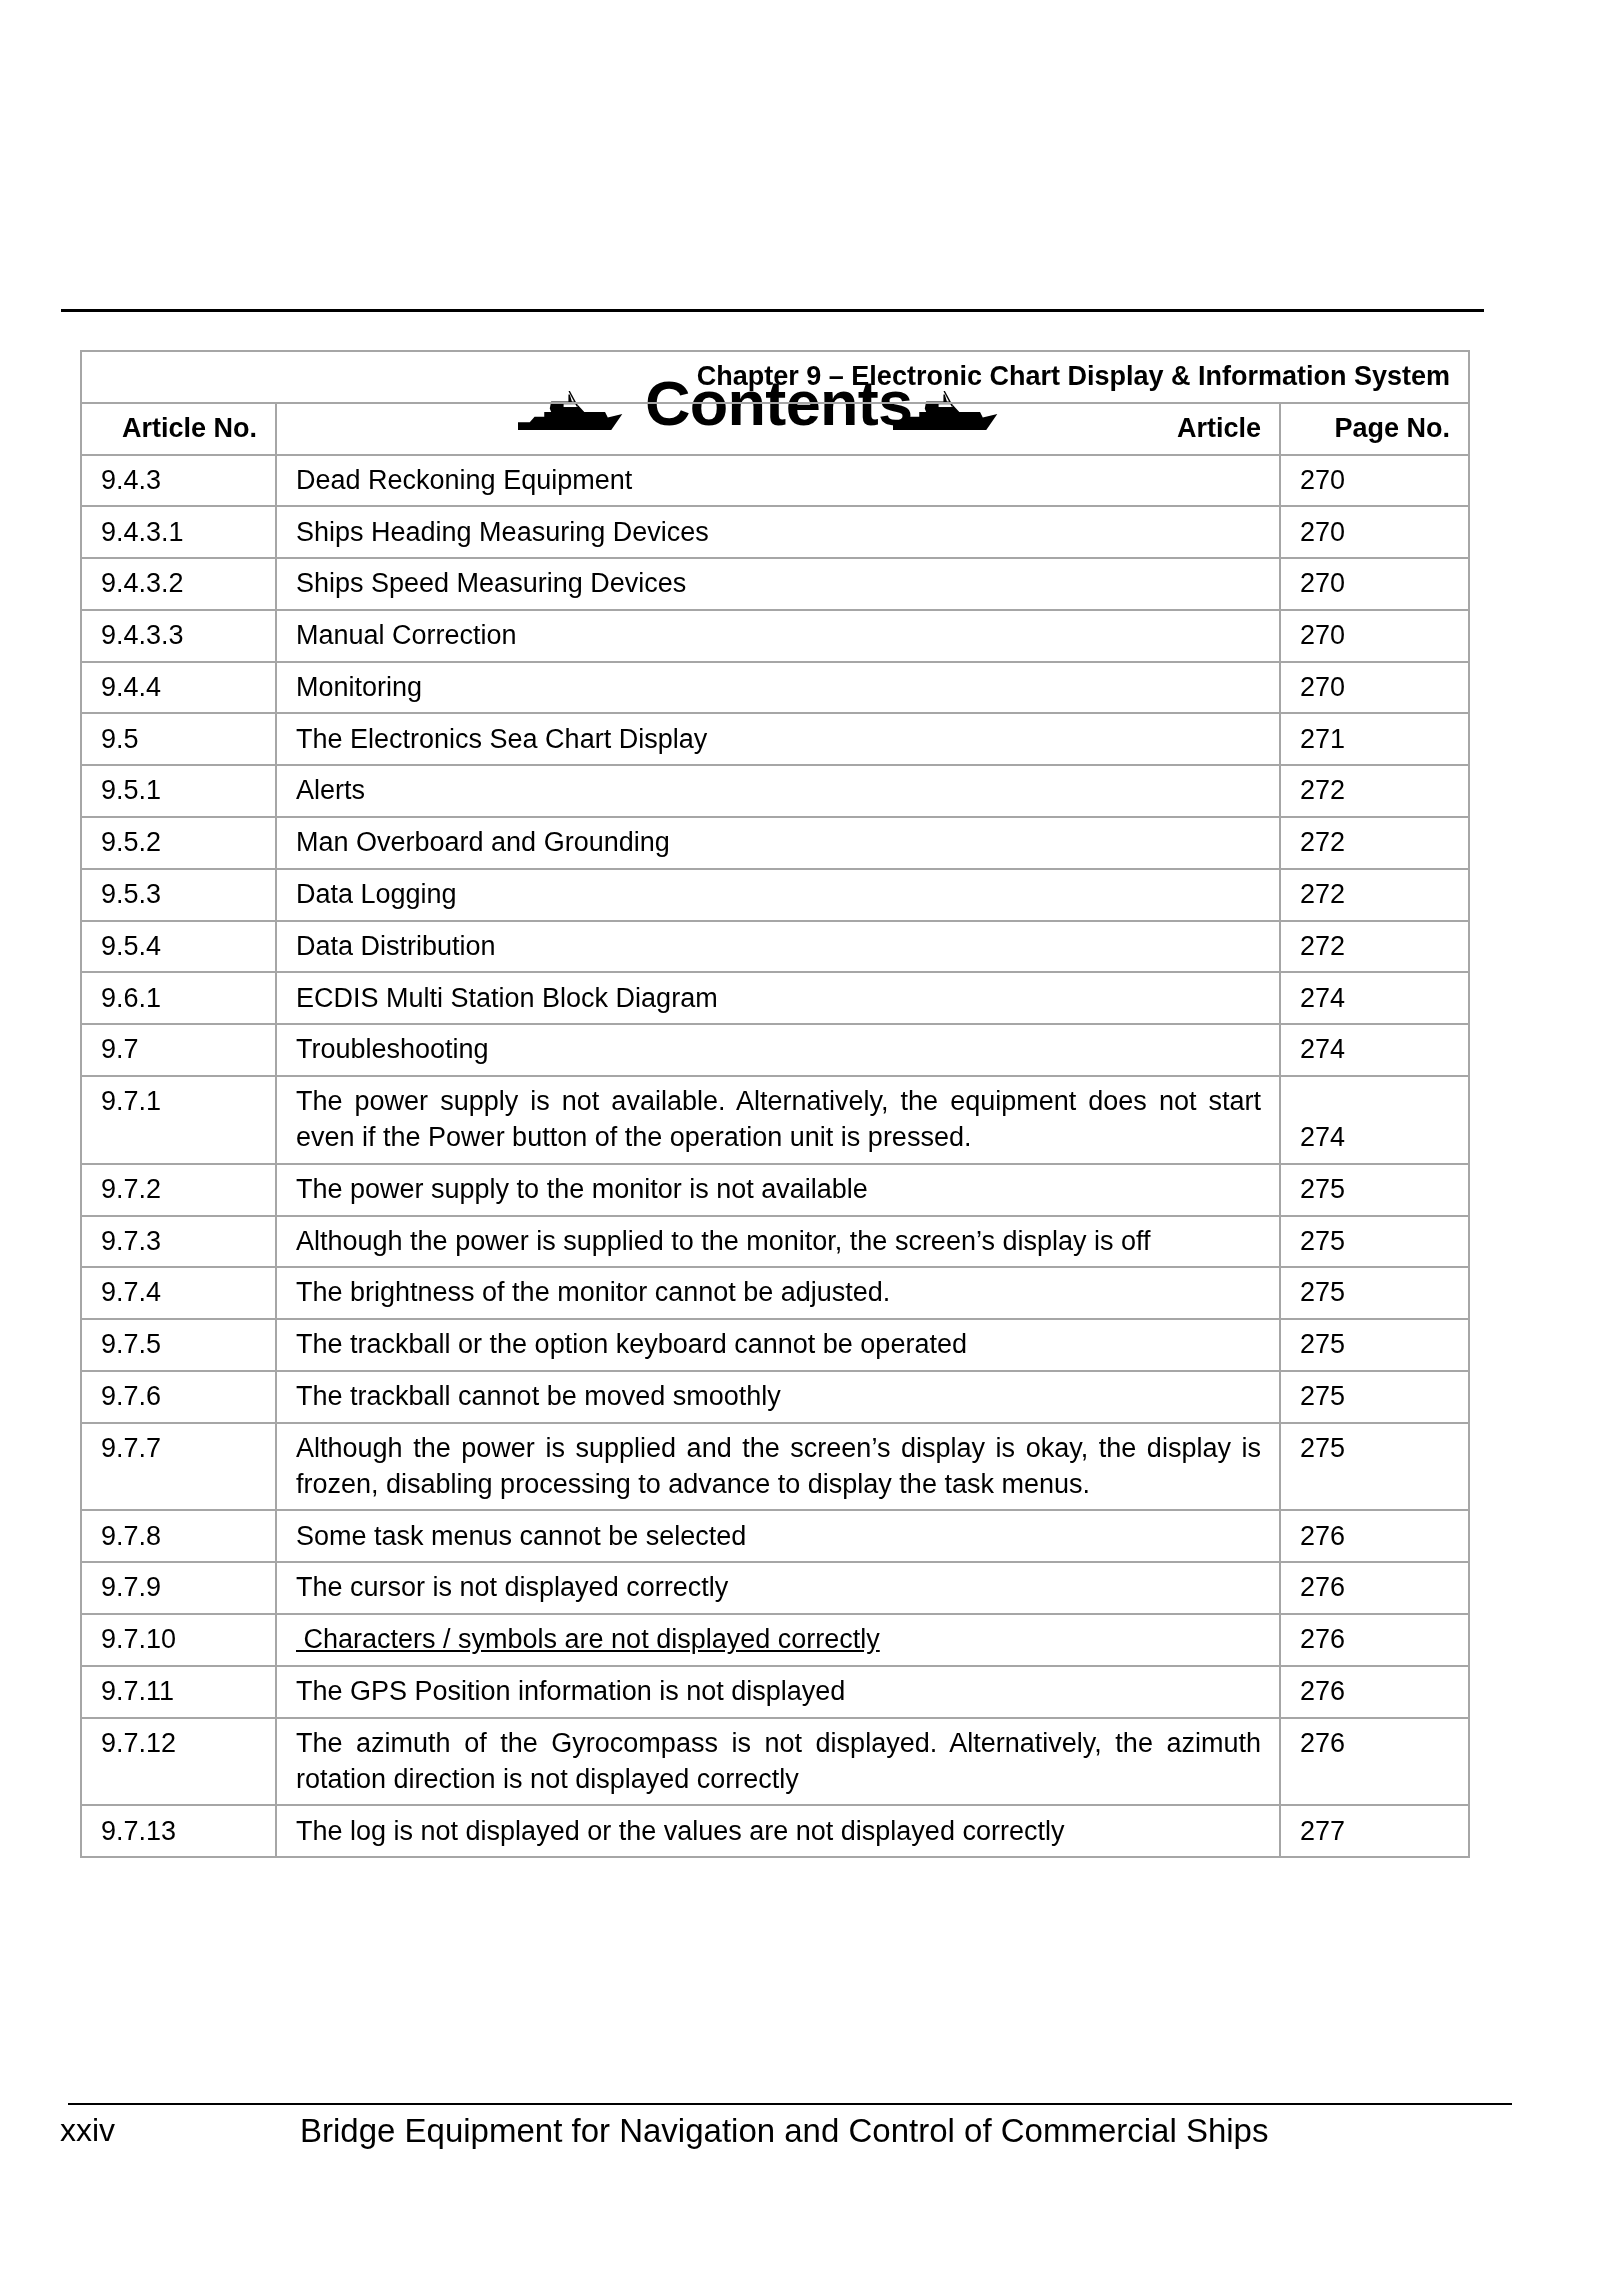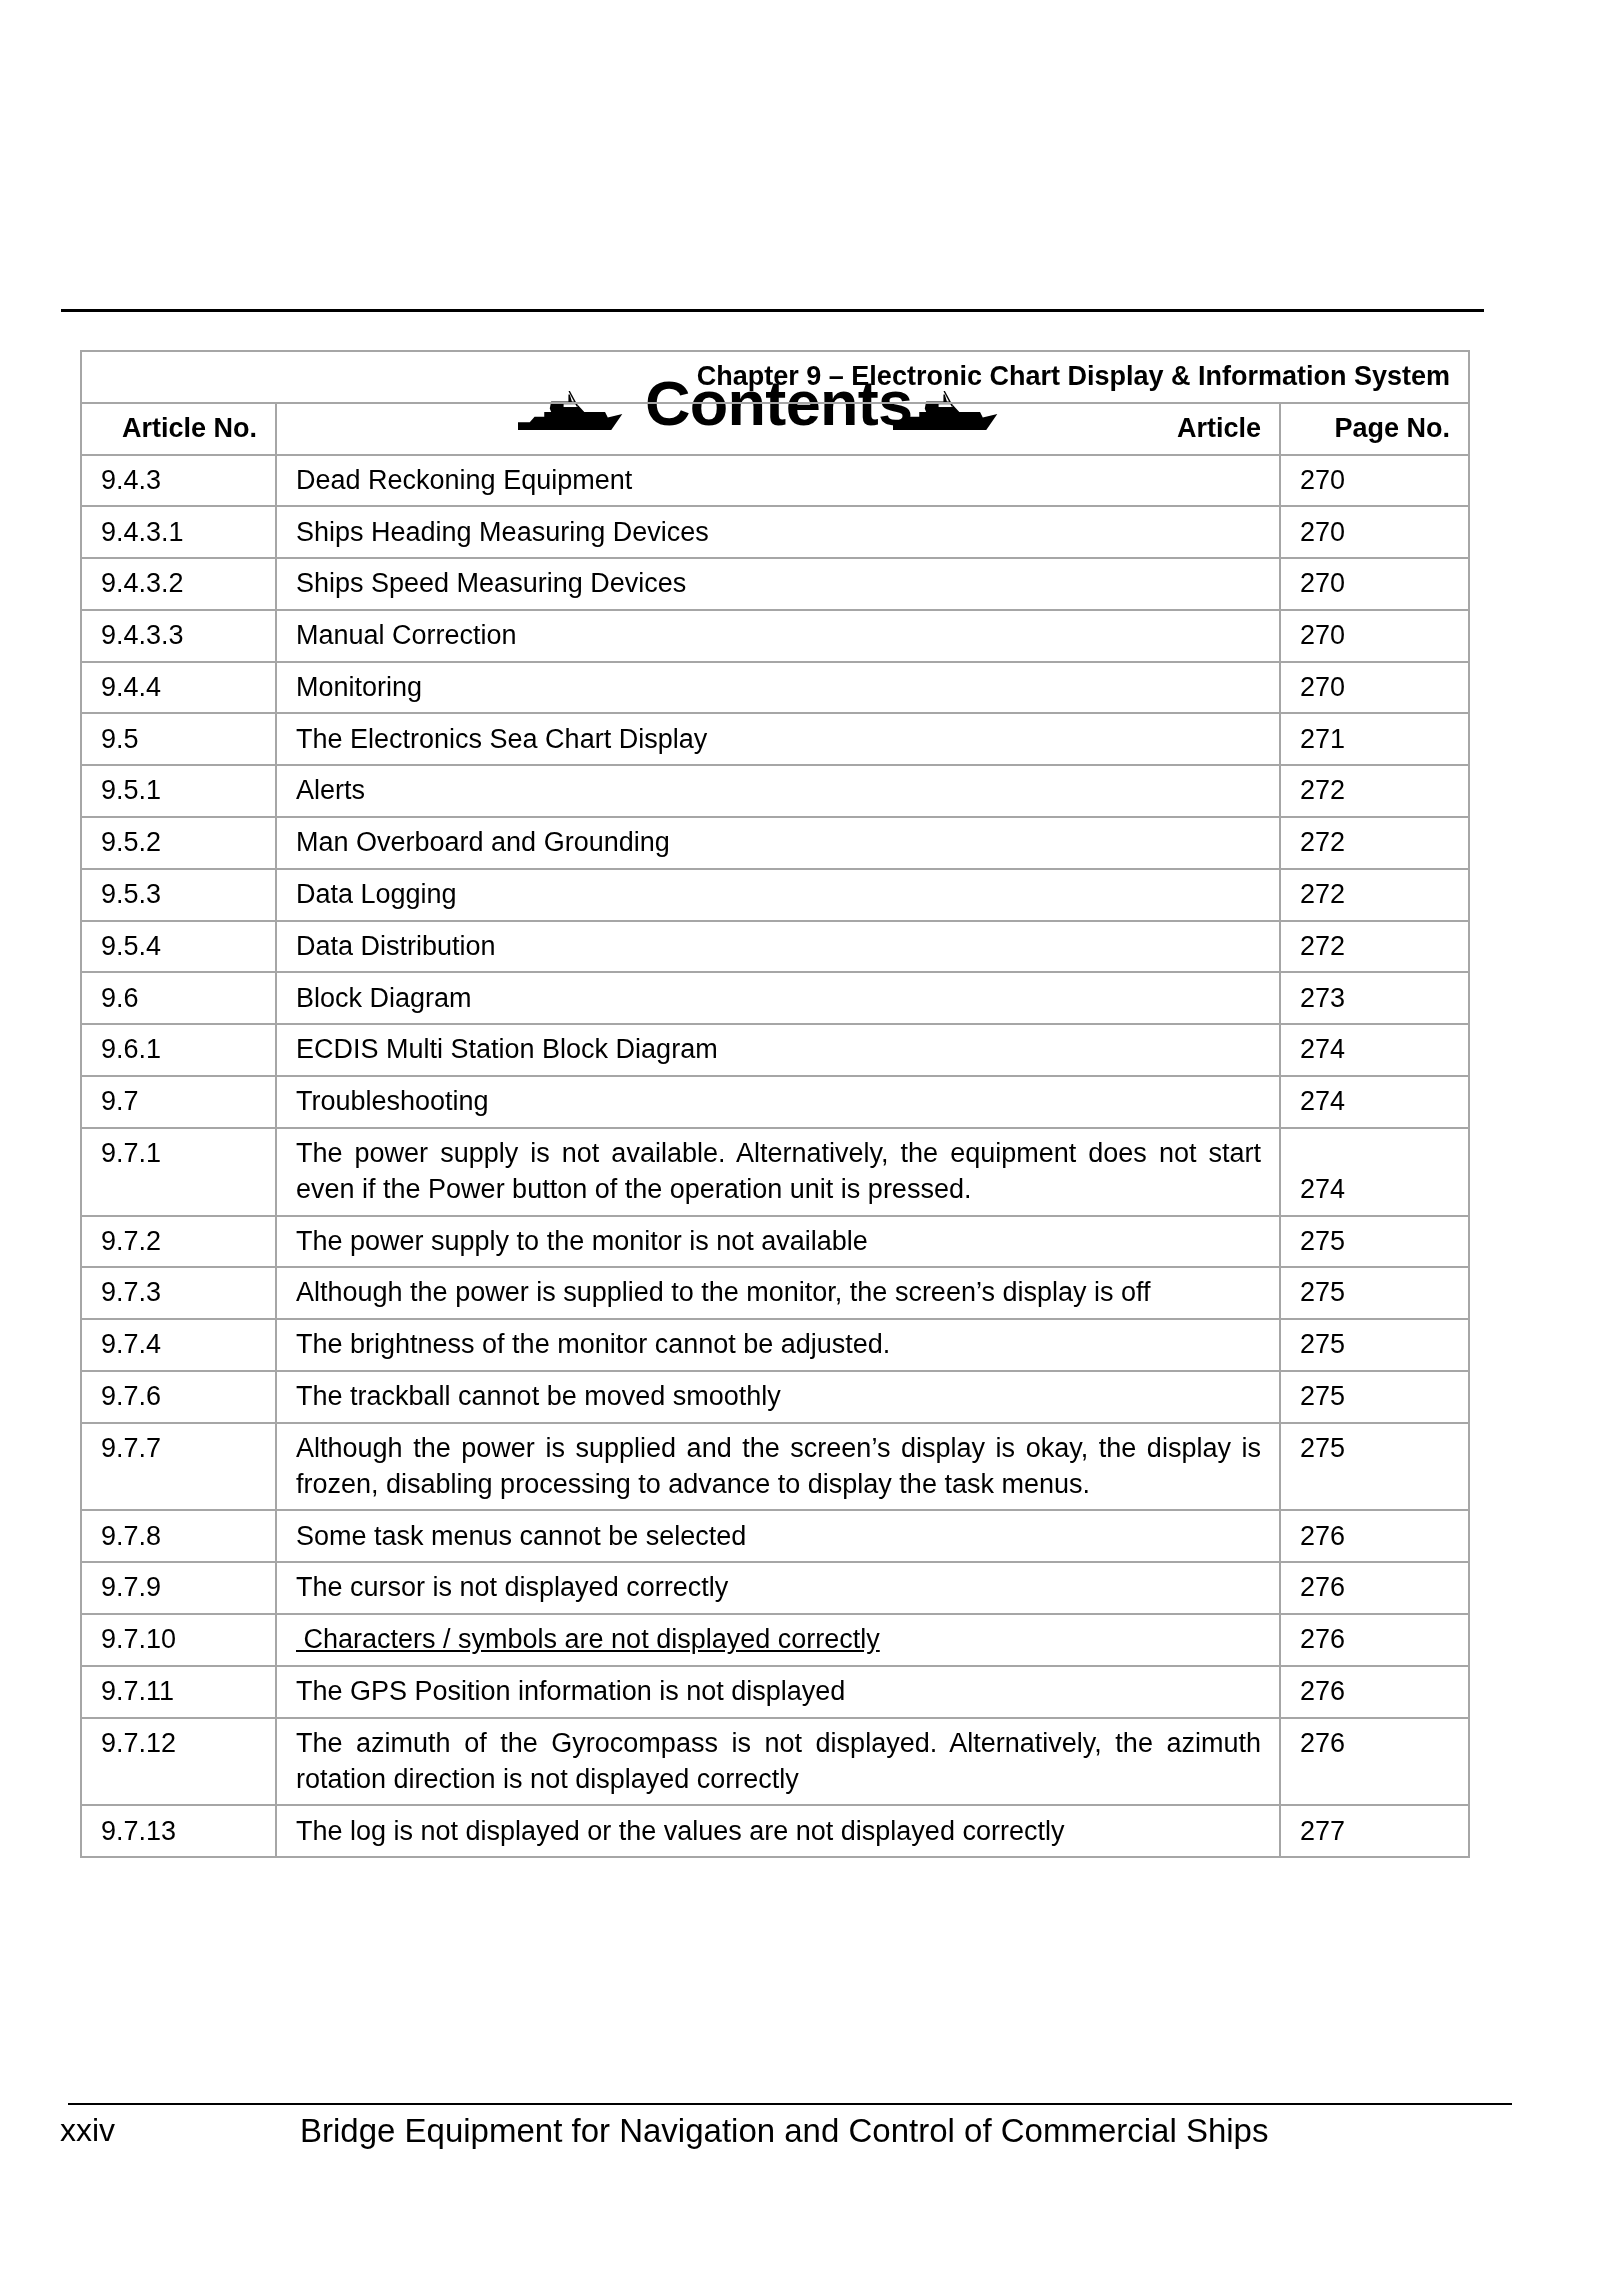--- a/index.html
+++ b/index.html
@@ -111,25 +111,20 @@
         <td>9.5.3</td>
         <td class="article">Data Logging</td>
         <td class="page">272</td>
       </tr>
     <tr>
         <td>9.5.4</td>
         <td class="article">Data Distribution</td>
         <td class="page">272</td>
       </tr>
     <tr>
-        <td>9.6</td>
-        <td class="article">Block Diagram</td>
-        <td class="page">273</td>
-      </tr>
-    <tr>
         <td>9.6.1</td>
         <td class="article">ECDIS Multi Station Block Diagram</td>
         <td class="page">274</td>
       </tr>
     <tr>
         <td>9.7</td>
         <td class="article">Troubleshooting</td>
         <td class="page">274</td>
       </tr>
     <tr>
@@ -146,20 +141,25 @@
         <td>9.7.3</td>
         <td class="article">Although the power is supplied to the monitor, the screen’s display is off</td>
         <td class="page bottom">275</td>
       </tr>
     <tr>
         <td>9.7.4</td>
         <td class="article">The brightness of the monitor cannot be adjusted.</td>
         <td class="page">275</td>
       </tr>
     <tr>
+        <td>9.7.5</td>
+        <td class="article">The trackball or the option keyboard cannot be operated</td>
+        <td class="page">275</td>
+      </tr>
+    <tr>
         <td>9.7.6</td>
         <td class="article">The trackball cannot be moved smoothly</td>
         <td class="page">275</td>
       </tr>
     <tr>
         <td>9.7.7</td>
         <td class="article">Although the power is supplied and the screen’s display is okay, the display is frozen, disabling processing to advance to display the task menus.</td>
         <td class="page">275</td>
       </tr>
     <tr>

